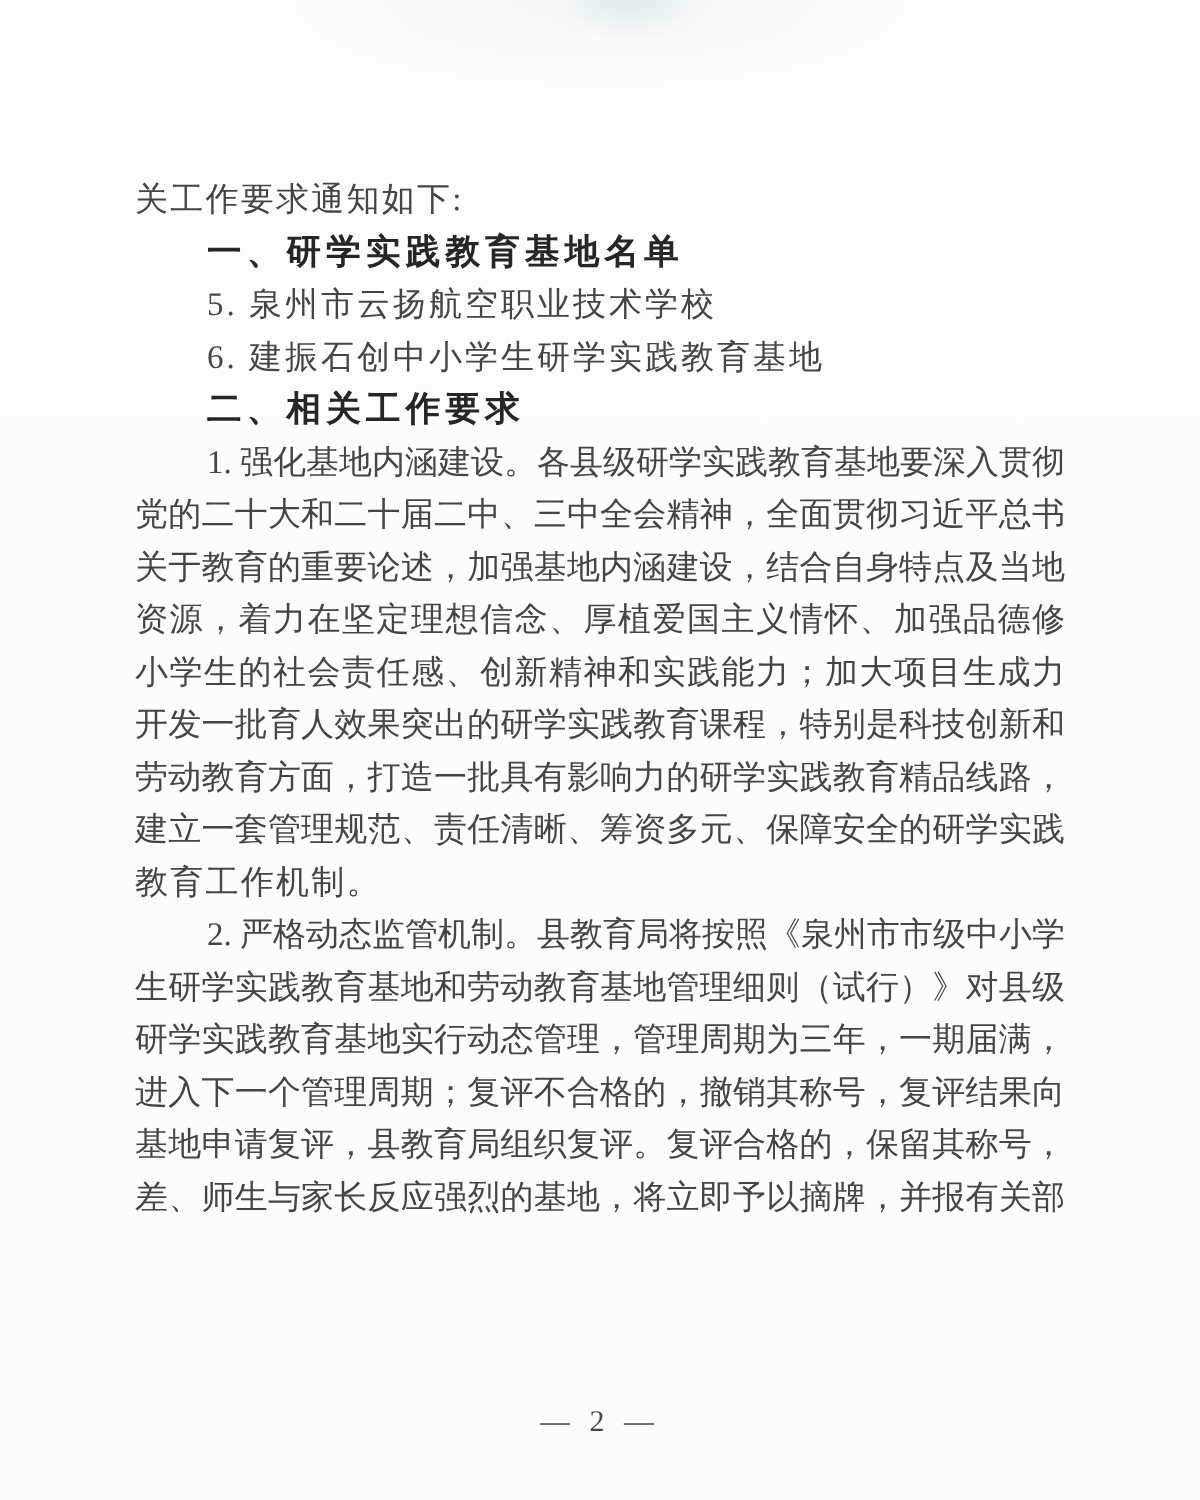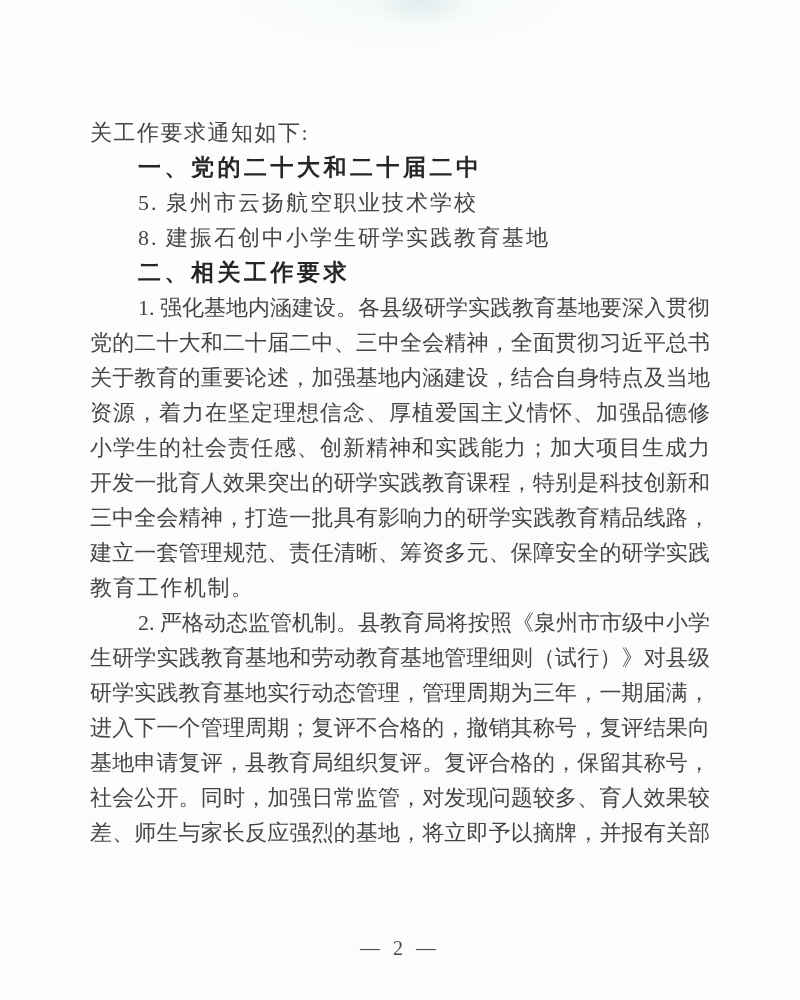--- a/index.html
+++ b/index.html
@@ -84,41 +84,40 @@
 <body>
 
 <div class="paper"></div>
 <div class="smudge-top2"></div>
 <div class="smudge-top"></div>
 
 <div class="content">
 
   <div class="line left">关工作要求通知如下:</div>
 
-  <div class="line heading">一、党的二十大和二十届二中</div>
+  <div class="line heading">一、研学实践教育基地名单</div>
 
   <div class="line list-item">5. 泉州市云扬航空职业技术学校</div>
 
-  <div class="line list-item">8. 建振石创中小学生研学实践教育基地</div>
+  <div class="line list-item">6. 建振石创中小学生研学实践教育基地</div>
 
   <div class="line heading">二、相关工作要求</div>
 
   <div class="line jl indent">1. 强化基地内涵建设。各县级研学实践教育基地要深入贯彻</div>
   <div class="line jl">党的二十大和二十届二中、三中全会精神，全面贯彻习近平总书记</div>
   <div class="line jl">关于教育的重要论述，加强基地内涵建设，结合自身特点及当地</div>
   <div class="line jl">资源，着力在坚定理想信念、厚植爱国主义情怀、加强品德修养、</div>
   <div class="line jl">小学生的社会责任感、创新精神和实践能力；加大项目生成力度，</div>
   <div class="line jl">开发一批育人效果突出的研学实践教育课程，特别是科技创新和</div>
-  <div class="line jl">三中全会精神，打造一批具有影响力的研学实践教育精品线路，</div>
+  <div class="line jl">劳动教育方面，打造一批具有影响力的研学实践教育精品线路，</div>
   <div class="line jl">建立一套管理规范、责任清晰、筹资多元、保障安全的研学实践</div>
   <div class="line left">教育工作机制。</div>
 
   <div class="line jl indent">2. 严格动态监管机制。县教育局将按照《泉州市市级中小学</div>
   <div class="line jl">生研学实践教育基地和劳动教育基地管理细则（试行）》对县级</div>
   <div class="line jl">研学实践教育基地实行动态管理，管理周期为三年，一期届满，</div>
   <div class="line jl">进入下一个管理周期；复评不合格的，撤销其称号，复评结果向</div>
   <div class="line jl">基地申请复评，县教育局组织复评。复评合格的，保留其称号，</div>
-  <div class="line jl">社会公开。同时，加强日常监管，对发现问题较多、育人效果较</div>
   <div class="line jl">差、师生与家长反应强烈的基地，将立即予以摘牌，并报有关部</div>
 
 </div>
 
 <div class="footer">— 2 —</div>
 
 </body></html>

